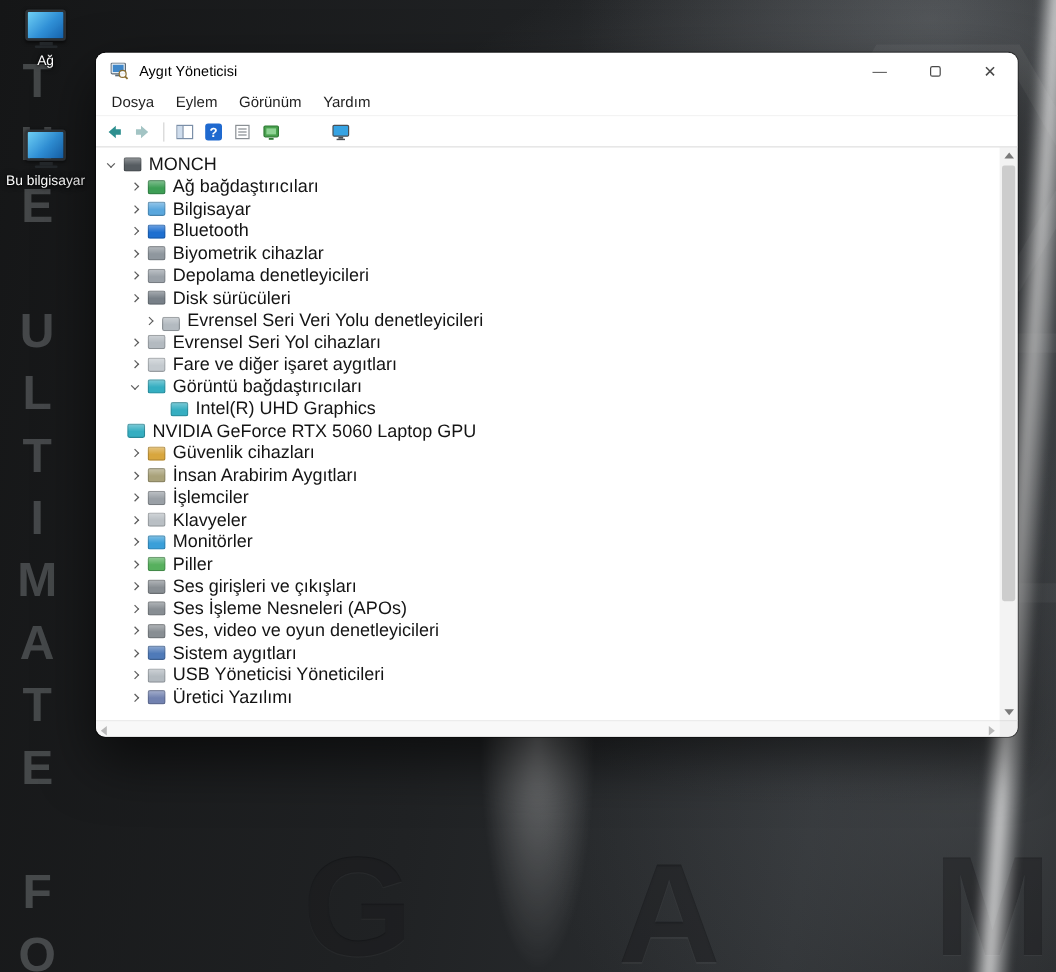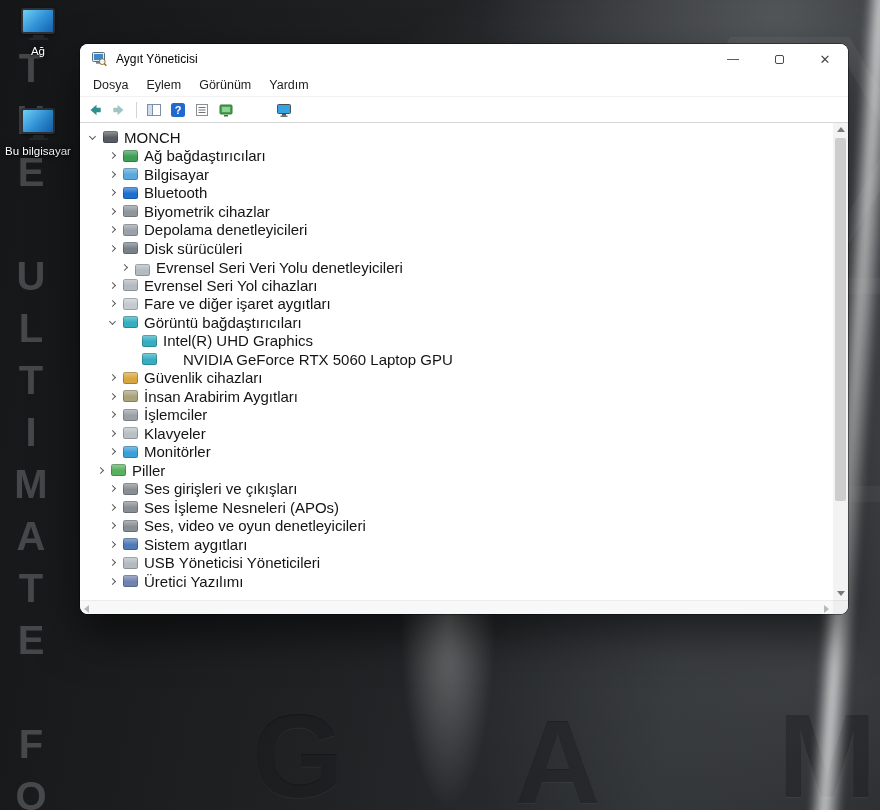--- a/index.html
+++ b/index.html
@@ -282,21 +282,21 @@
           <span class="chev open">
             <i></i>
           </span>
           <span class="ticon" style="background-color: rgb(53, 174, 193);"></span>
           <span class="tlabel">Görüntü bağdaştırıcıları</span>
         </div>
         <div class="trow" style="padding-left: 60px;">
           <span class="ticon" style="background-color: rgb(53, 174, 193);"></span>
           <span class="tlabel">Intel(R) UHD Graphics</span>
         </div>
-        <div class="trow" style="padding-left: 60px; gap: 20px;">
+        <div class="trow" style="padding-left: 24px;">
           <span class="ticon" style="background-color: rgb(53, 174, 193);"></span>
           <span class="tlabel">NVIDIA GeForce RTX 5060 Laptop GPU</span>
         </div>
         <div class="trow" style="padding-left: 24px;">
           <span class="chev">
             <i></i>
           </span>
           <span class="ticon" style="background-color: rgb(216, 166, 62);"></span>
           <span class="tlabel">Güvenlik cihazları</span>
         </div>
@@ -321,21 +321,21 @@
           <span class="ticon" style="background-color: rgb(185, 191, 196);"></span>
           <span class="tlabel">Klavyeler</span>
         </div>
         <div class="trow" style="padding-left: 24px;">
           <span class="chev">
             <i></i>
           </span>
           <span class="ticon" style="background-color: rgb(58, 159, 217);"></span>
           <span class="tlabel">Monitörler</span>
         </div>
-        <div class="trow" style="padding-left: 12px;">
+        <div class="trow" style="padding-left: 24px;">
           <span class="chev">
             <i></i>
           </span>
           <span class="ticon" style="background-color: rgb(87, 176, 94);"></span>
           <span class="tlabel">Piller</span>
         </div>
         <div class="trow" style="padding-left: 24px;">
           <span class="chev">
             <i></i>
           </span>

